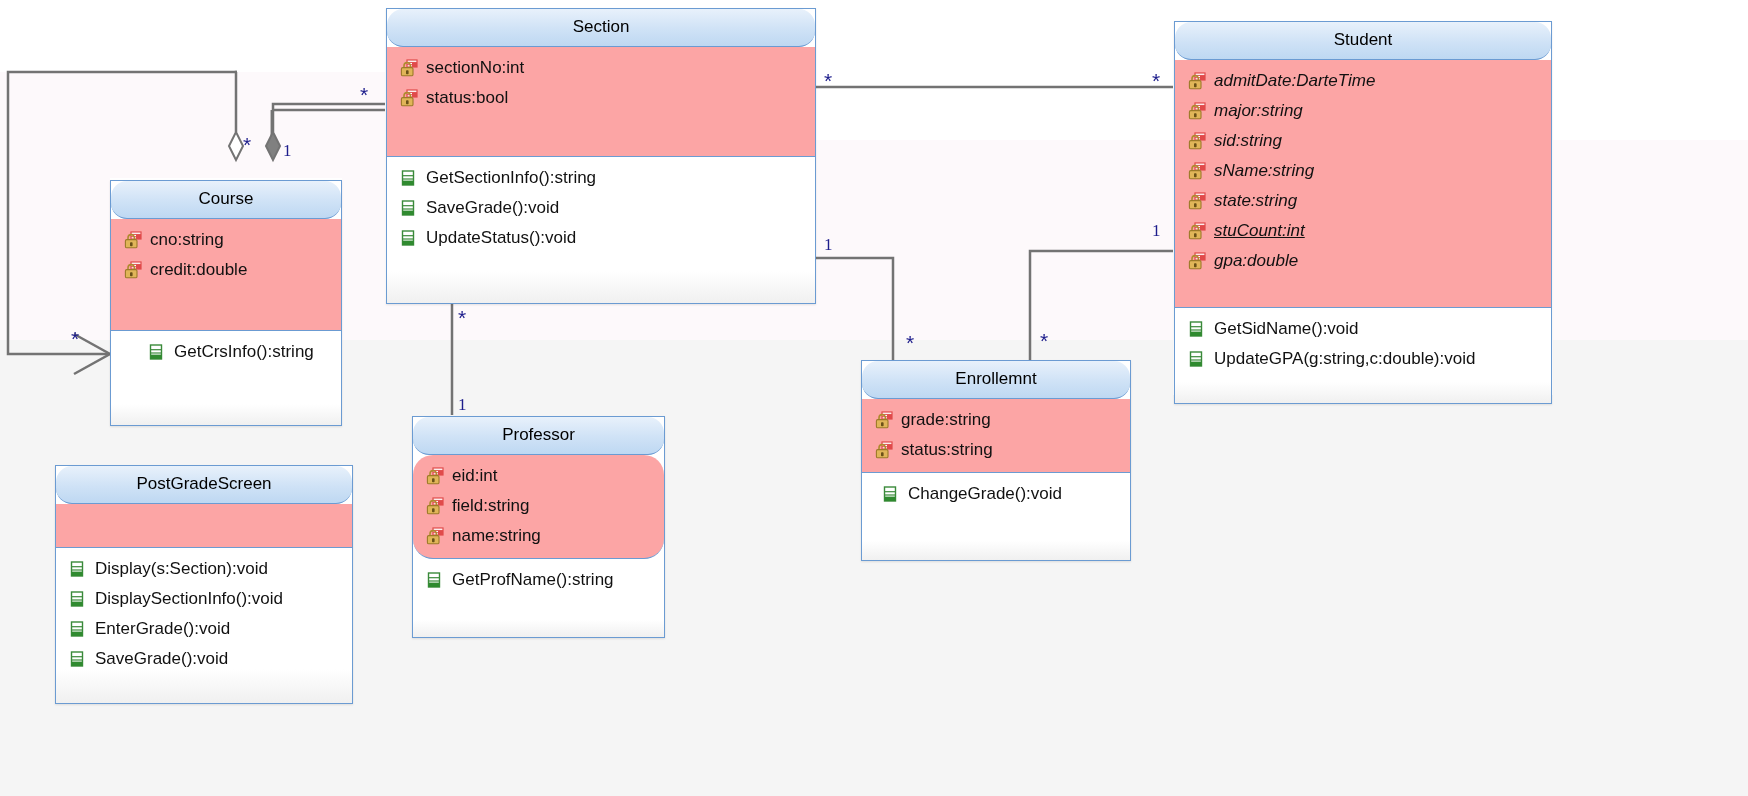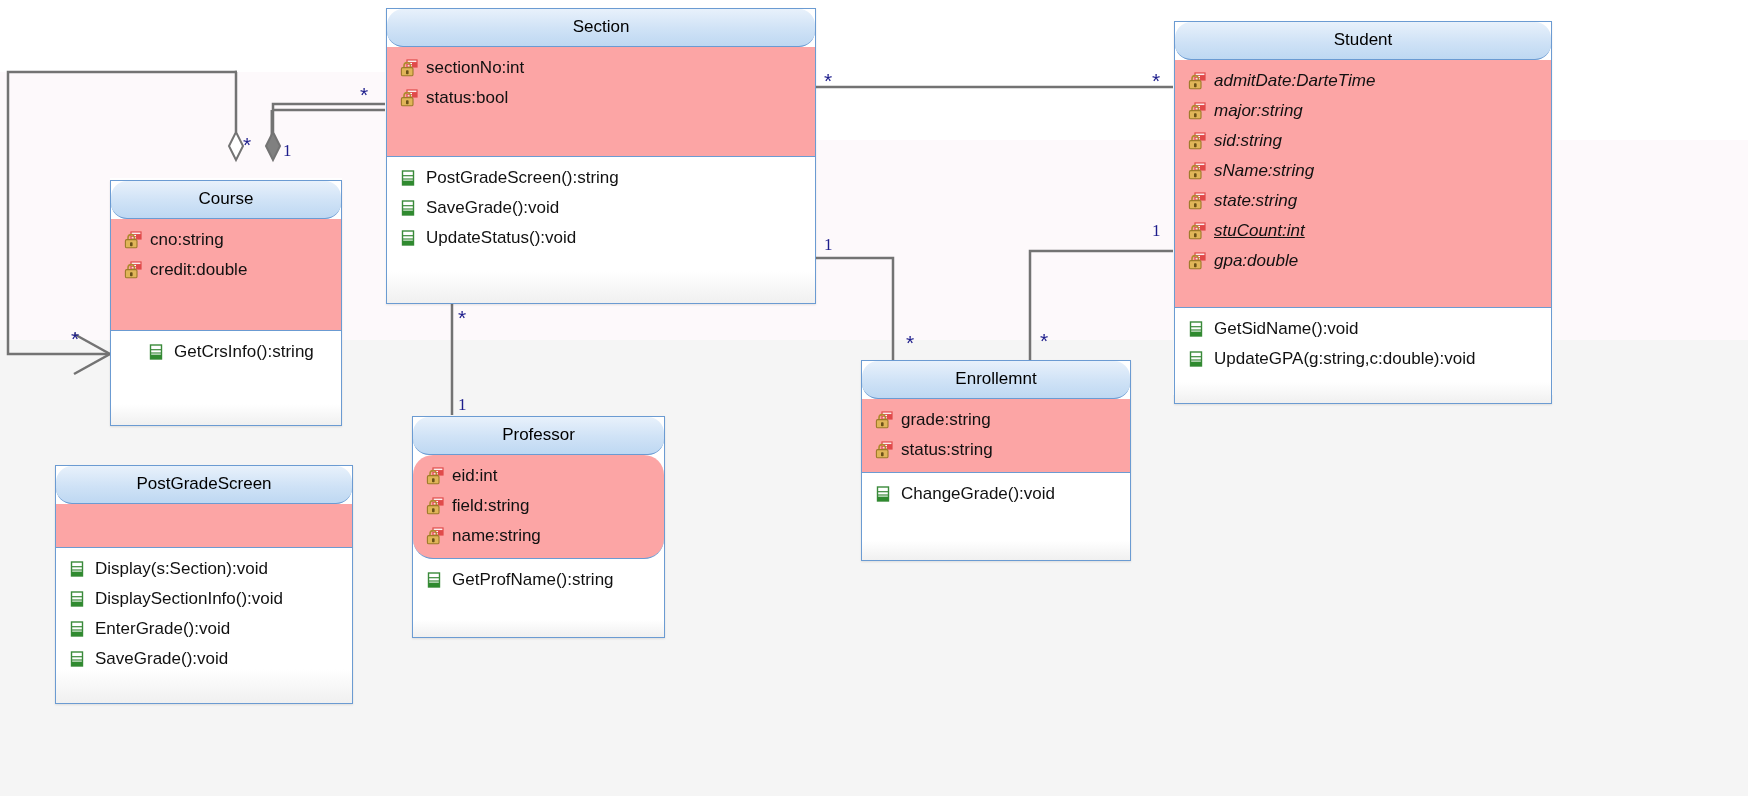--- a/index.html
+++ b/index.html
@@ -234,21 +234,21 @@
     <div class="uml-compartment ops" style="height:146px;">
       <div class="uml-member">
         <span class="icon">
           <svg viewBox="0 0 20 20" width="20" height="20">
             <rect x="3.5" y="3" width="11" height="14" fill="#ffffff" stroke="#3a8a3a" stroke-width="1.4"></rect>
             <rect x="3.5" y="12.6" width="11" height="4.4" fill="#2f8a2f"></rect>
             <line x1="3.5" y1="7.7" x2="14.5" y2="7.7" stroke="#3a8a3a" stroke-width="1.2"></line>
             <line x1="3.5" y1="11" x2="14.5" y2="11" stroke="#3a8a3a" stroke-width="1.2"></line>
           </svg>
         </span>
-        <span class="member-text">PostGradeScreen():string</span>
+        <span class="member-text">GetSectionInfo():string</span>
       </div>
       <div class="uml-member">
         <span class="icon">
           <svg viewBox="0 0 20 20" width="20" height="20">
             <rect x="3.5" y="3" width="11" height="14" fill="#ffffff" stroke="#3a8a3a" stroke-width="1.4"></rect>
             <rect x="3.5" y="12.6" width="11" height="4.4" fill="#2f8a2f"></rect>
             <line x1="3.5" y1="7.7" x2="14.5" y2="7.7" stroke="#3a8a3a" stroke-width="1.2"></line>
             <line x1="3.5" y1="11" x2="14.5" y2="11" stroke="#3a8a3a" stroke-width="1.2"></line>
           </svg>
         </span>
@@ -529,21 +529,21 @@
             <line x1="8" y1="6.7" x2="18" y2="6.7" stroke="#e04a4a" stroke-width="1"></line>
             <rect x="13" y="4.6" width="5" height="4.4" fill="#e04a4a"></rect>
             <path d="M5 10 v-2.2 a3.2 3.2 0 0 1 6.4 0 V10" fill="none" stroke="#b08a2e" stroke-width="1.6"></path>
             <rect x="2.4" y="9.6" width="11.6" height="8.2" rx="1.4" fill="#e0b558" stroke="#9c7a28" stroke-width="1.1"></rect>
             <rect x="7" y="12.2" width="2.6" height="4" rx="0.8" fill="#6b5118"></rect>
           </svg>
         </span>
         <span class="member-text">status:string</span>
       </div>
     </div>
-    <div class="uml-compartment ops" style="height:87px;">
+    <div class="uml-compartment ops" style="height:87px;padding-left:7px;">
       <div class="uml-member">
         <span class="icon">
           <svg viewBox="0 0 20 20" width="20" height="20">
             <rect x="3.5" y="3" width="11" height="14" fill="#ffffff" stroke="#3a8a3a" stroke-width="1.4"></rect>
             <rect x="3.5" y="12.6" width="11" height="4.4" fill="#2f8a2f"></rect>
             <line x1="3.5" y1="7.7" x2="14.5" y2="7.7" stroke="#3a8a3a" stroke-width="1.2"></line>
             <line x1="3.5" y1="11" x2="14.5" y2="11" stroke="#3a8a3a" stroke-width="1.2"></line>
           </svg>
         </span>
         <span class="member-text">ChangeGrade():void</span>

